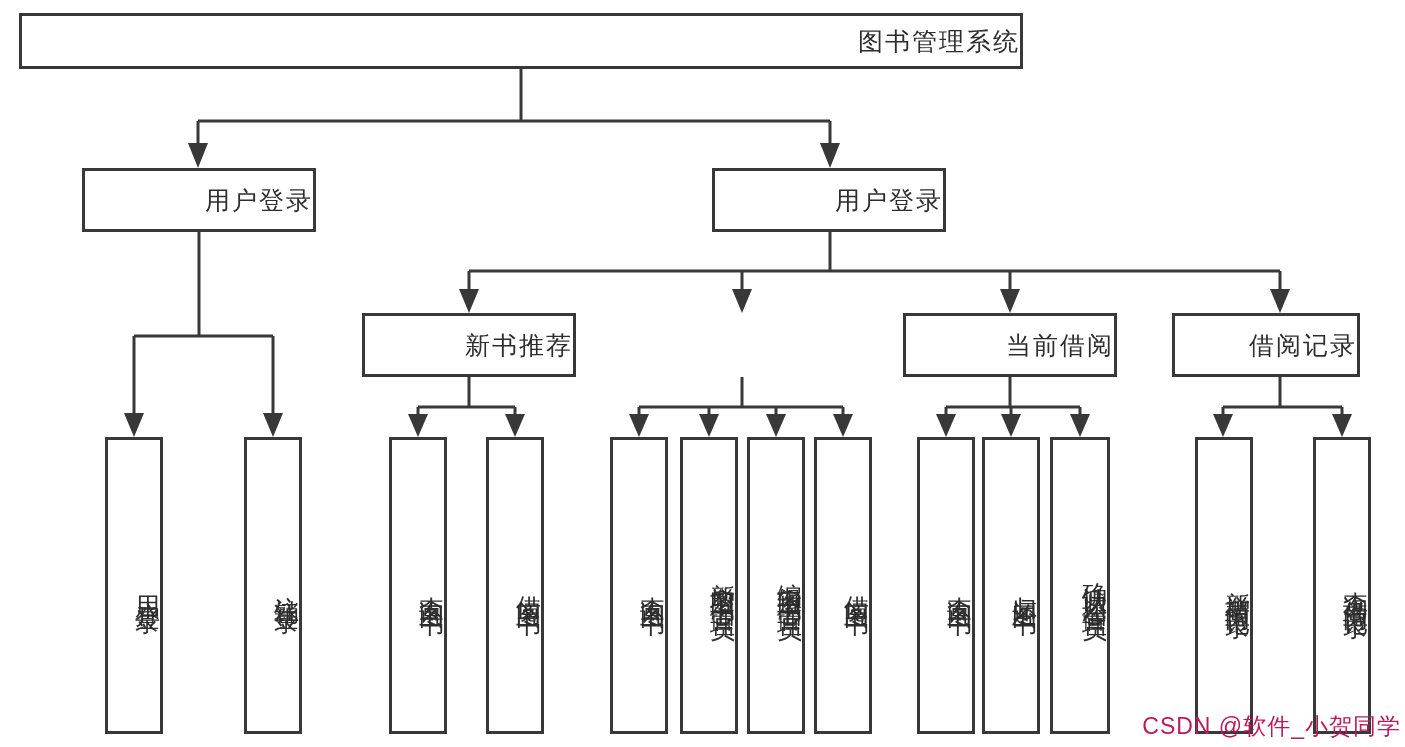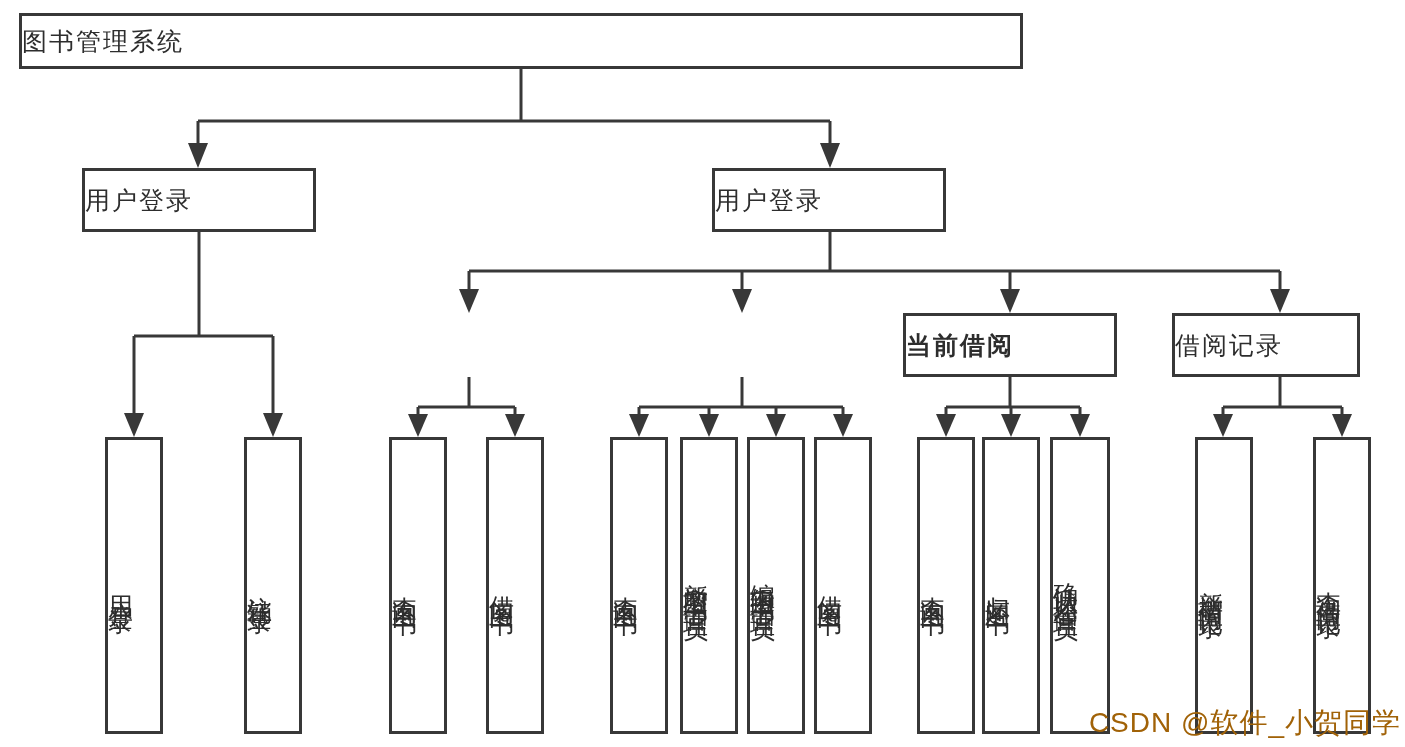--- a/index.html
+++ b/index.html
@@ -5,35 +5,35 @@
   html,body{margin:0;padding:0;background:#ffffff;}
   body{
     width:1405px;height:747px;position:relative;overflow:hidden;
     font-family:"Liberation Sans","DejaVu Sans",sans-serif;
     color:#2d2d2d;
   }
   .stage{position:absolute;left:0;top:0;width:1405px;height:747px;}
   svg.wires{position:absolute;left:0;top:0;width:1405px;height:747px;z-index:1;}
   .node{
     position:absolute;background:#ffffff;border:3px solid #383838;
-    box-sizing:border-box;display:flex;align-items:center;justify-content:flex-start;
+    box-sizing:border-box;display:flex;align-items:center;justify-content:flex-end;
     z-index:2;
   }
   .node span{font-size:25px;letter-spacing:2px;white-space:nowrap;}
   .root{left:19px;top:13px;width:1004px;height:56px;}
   .lvl2{top:168px;height:64px;width:234px;}
   .lvl3{top:313px;height:64px;}
   .leaf{top:437px;height:297px;width:58px;}
   .leaf span{
     writing-mode:vertical-rl;text-orientation:mixed;
     font-size:25px;letter-spacing:5px;line-height:1;white-space:nowrap;
   }
   .watermark{
     position:absolute;right:4px;bottom:5px;z-index:3;
-    font-size:28px;color:#a16207;letter-spacing:1px;white-space:nowrap;
+    font-size:23px;color:#be185d;letter-spacing:1px;white-space:nowrap;
   }
 </style>
 </head>
 <body>
 
 <div class="stage">
 
   <svg class="wires" viewBox="0 0 1405 747" xmlns="http://www.w3.org/2000/svg">
     <g stroke="#383838" stroke-width="3" fill="none">
 
@@ -111,21 +111,24 @@
     <span>图书管理系统</span>
   </div>
 
   <div class="node lvl2" style="left:82px;">
     <span>用户登录</span>
   </div>
   <div class="node lvl2" style="left:712px;">
     <span>用户登录</span>
   </div>
 
-  <div class="node lvl3" style="left:903px;width:214px;font-weight:bold;">
+  <div class="node lvl3" style="left:362px;width:214px;">
+    <span>新书推荐</span>
+  </div>
+  <div class="node lvl3" style="left:903px;width:214px;">
     <span>当前借阅</span>
   </div>
   <div class="node lvl3" style="left:1172px;width:188px;">
     <span>借阅记录</span>
   </div>
 
   <div class="node leaf" style="left:105px;">
     <span>用户登录</span>
   </div>
   <div class="node leaf" style="left:244px;">

